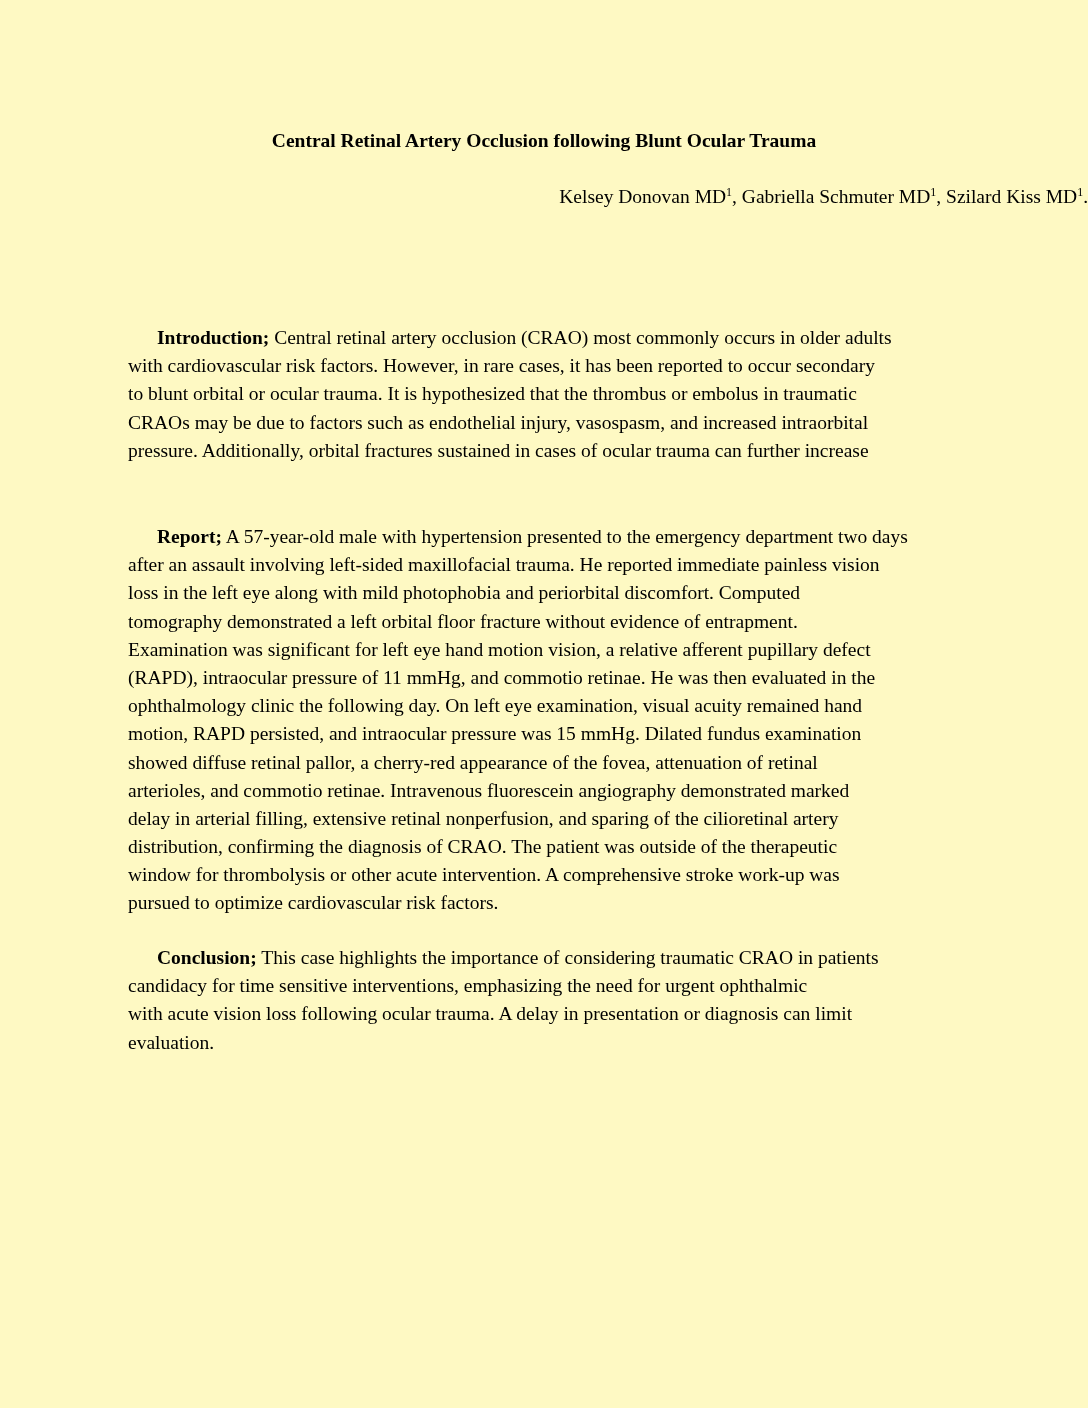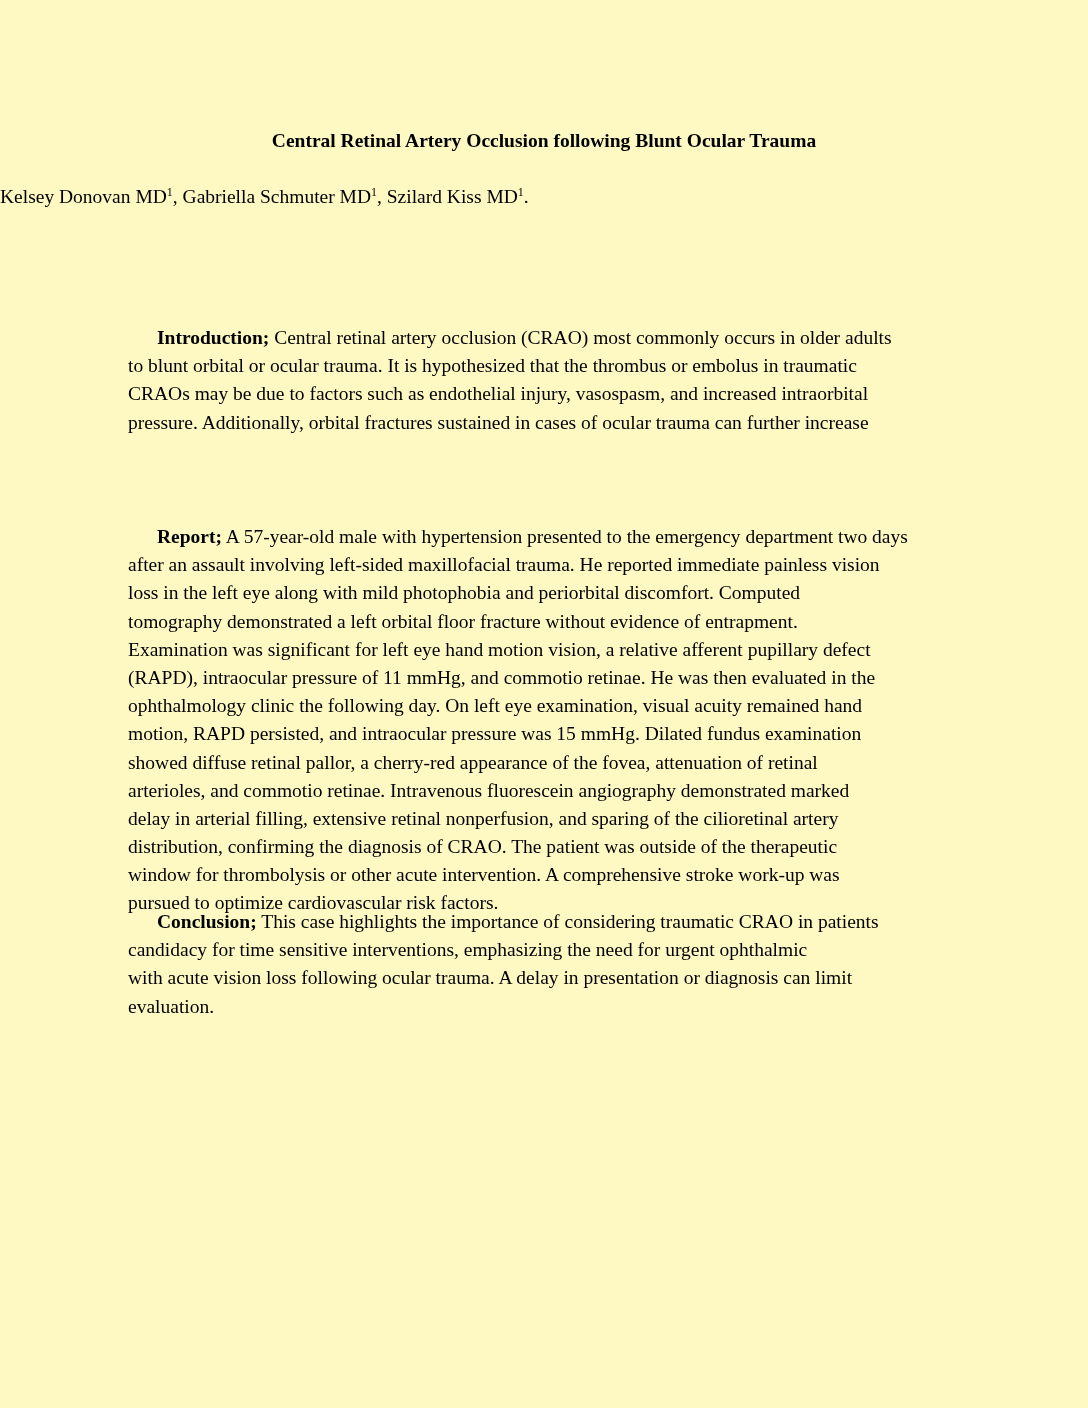--- a/index.html
+++ b/index.html
@@ -9,48 +9,49 @@
       background: #fef9c3; color: #000000;
       font-family: "Liberation Serif", "DejaVu Serif", serif;
       font-size: 19.5px;
     }
     .title {
       position: absolute; left: 0; width: 1088px; top: 128px;
       text-align: center; font-weight: bold; font-size: 19.5px; line-height: 26px;
     }
     .authors {
       position: absolute; left: 0; width: 1088px; top: 184px;
-      text-align: left; line-height: 26px;
+      text-align: right; line-height: 26px;
     }
     .affil {
       position: absolute; left: 128px; width: 832px; top: 240px;
       text-align: center; line-height: 28px;
     }
     sup { font-size: 12px; vertical-align: 7px; line-height: 0; }
     .section { position: absolute; left: 128px; width: 840px; }
     .line { height: 28.2px; line-height: 28.2px; white-space: nowrap; }
     .lead { font-weight: bold; margin-left: 29px; }
     #intro { top: 324px; }
     #report { top: 523px; }
-    #conclusion { top: 908px; }
+    #conclusion { top: 944px; }
   </style>
 </head>
 <body>
 
 <div class="page">
 
   <div class="title">Central Retinal Artery Occlusion following Blunt Ocular Trauma</div>
 
   <div class="authors">
     <span>Kelsey Donovan MD</span><sup>1</sup><span>, </span><span>Gabriella Schmuter MD</span><sup>1</sup><span>, </span><span>Szilard Kiss MD</span><sup>1</sup><span>.</span>
   </div>
 
 
   <div class="section" id="intro">
     <div class="line"><span class="lead">Introduction;</span><span> Central retinal artery occlusion (CRAO) most commonly occurs in older adults</span></div>
+  <div class="line">with cardiovascular risk factors. However, in rare cases, it has been reported to occur secondary</div>
       <div class="line">to blunt orbital or ocular trauma. It is hypothesized that the thrombus or embolus in traumatic</div>
       <div class="line">CRAOs may be due to factors such as endothelial injury, vasospasm, and increased intraorbital</div>
       <div class="line">pressure. Additionally, orbital fractures sustained in cases of ocular trauma can further increase</div>
     </div>
 
   <div class="section" id="report">
     <div class="line"><span class="lead">Report;</span><span> A 57-year-old male with hypertension presented to the emergency department two days</span></div>
   <div class="line">after an assault involving left-sided maxillofacial trauma. He reported immediate painless vision</div>
       <div class="line">loss in the left eye along with mild photophobia and periorbital discomfort. Computed</div>
       <div class="line">tomography demonstrated a left orbital floor fracture without evidence of entrapment.</div>

